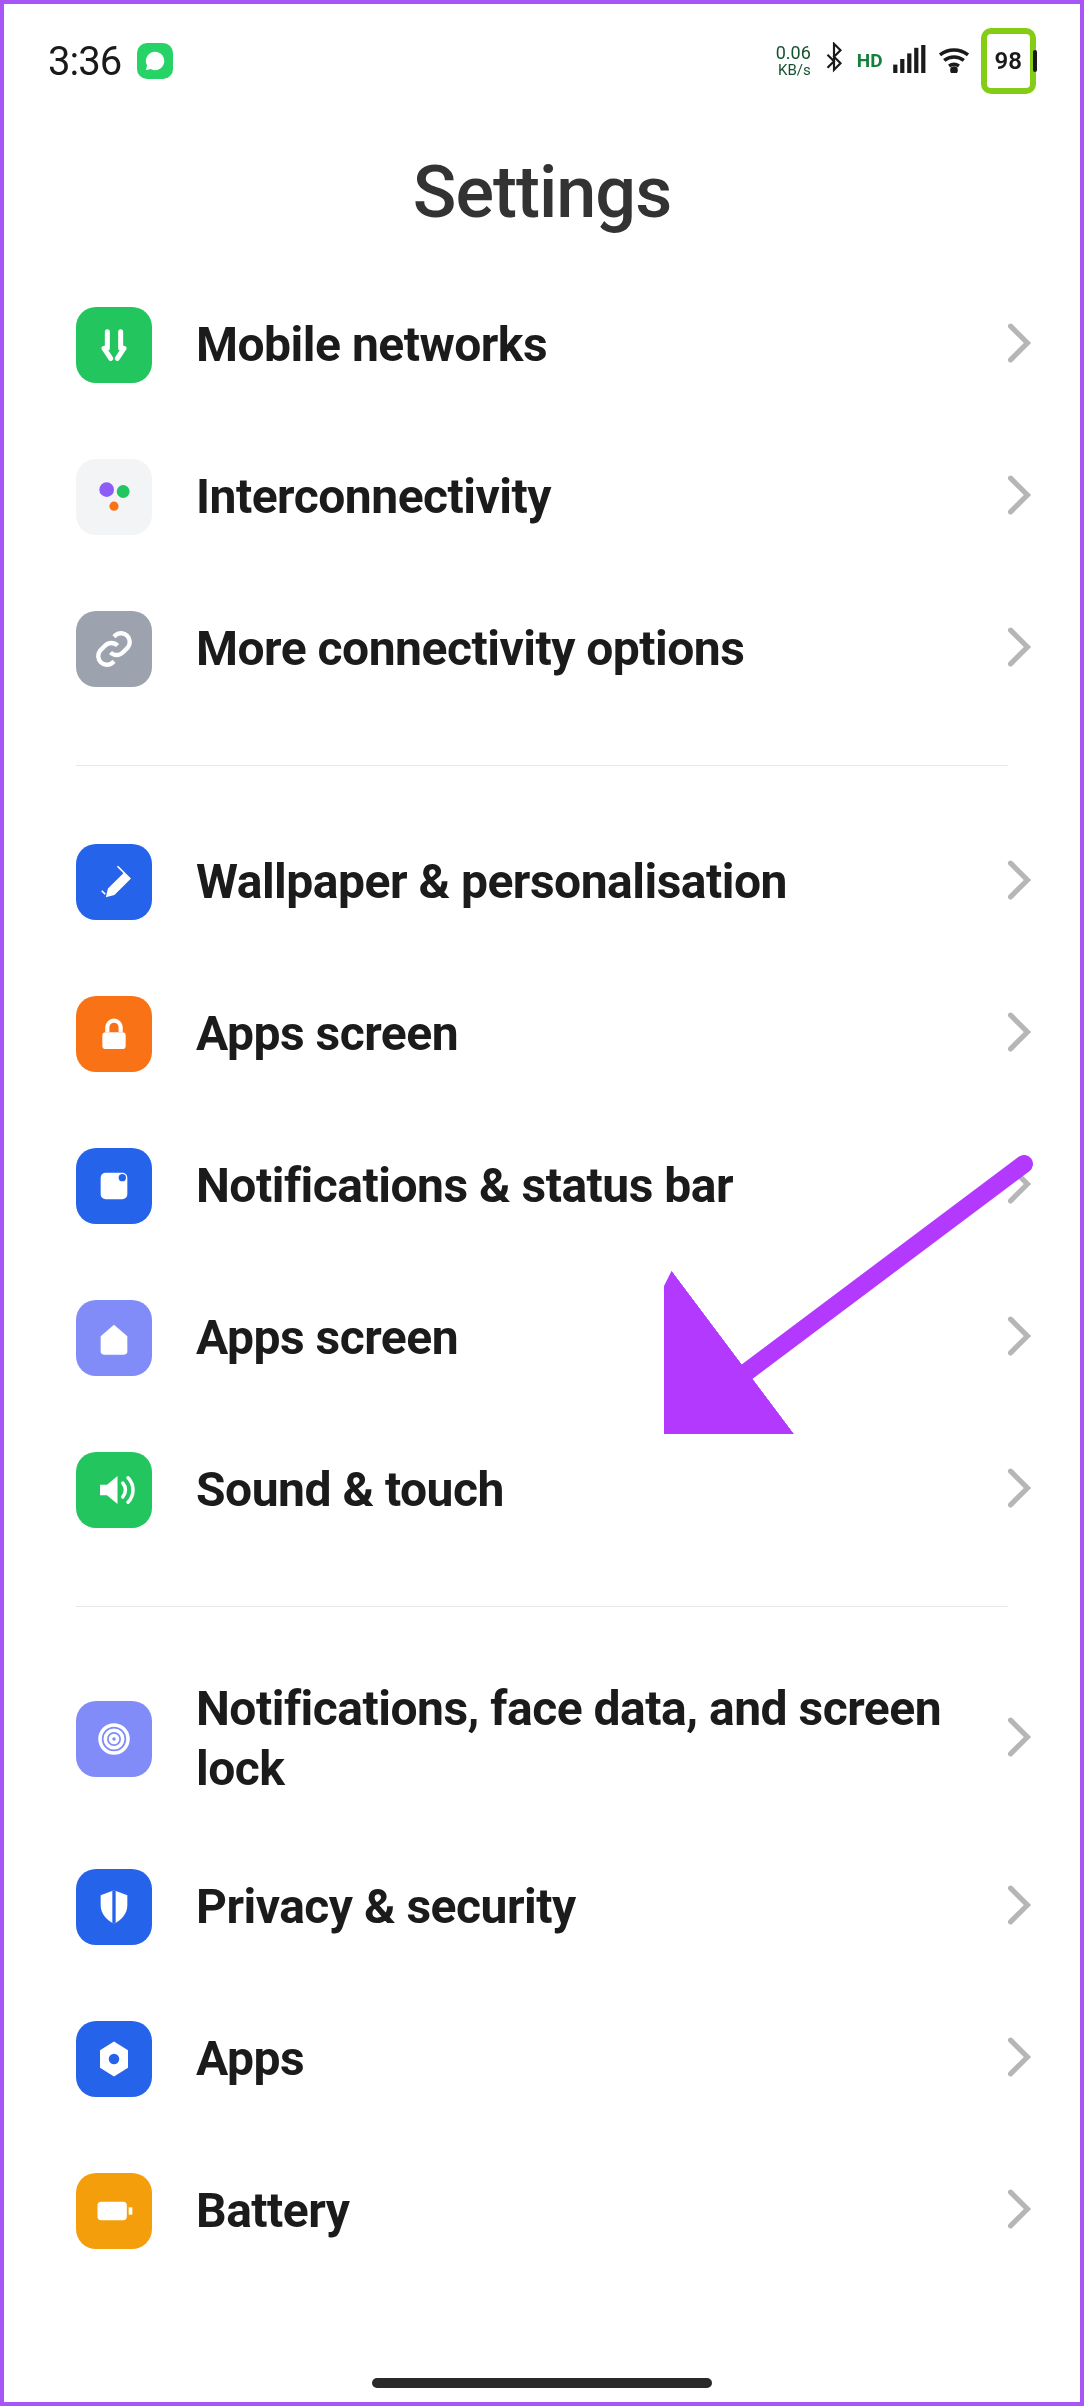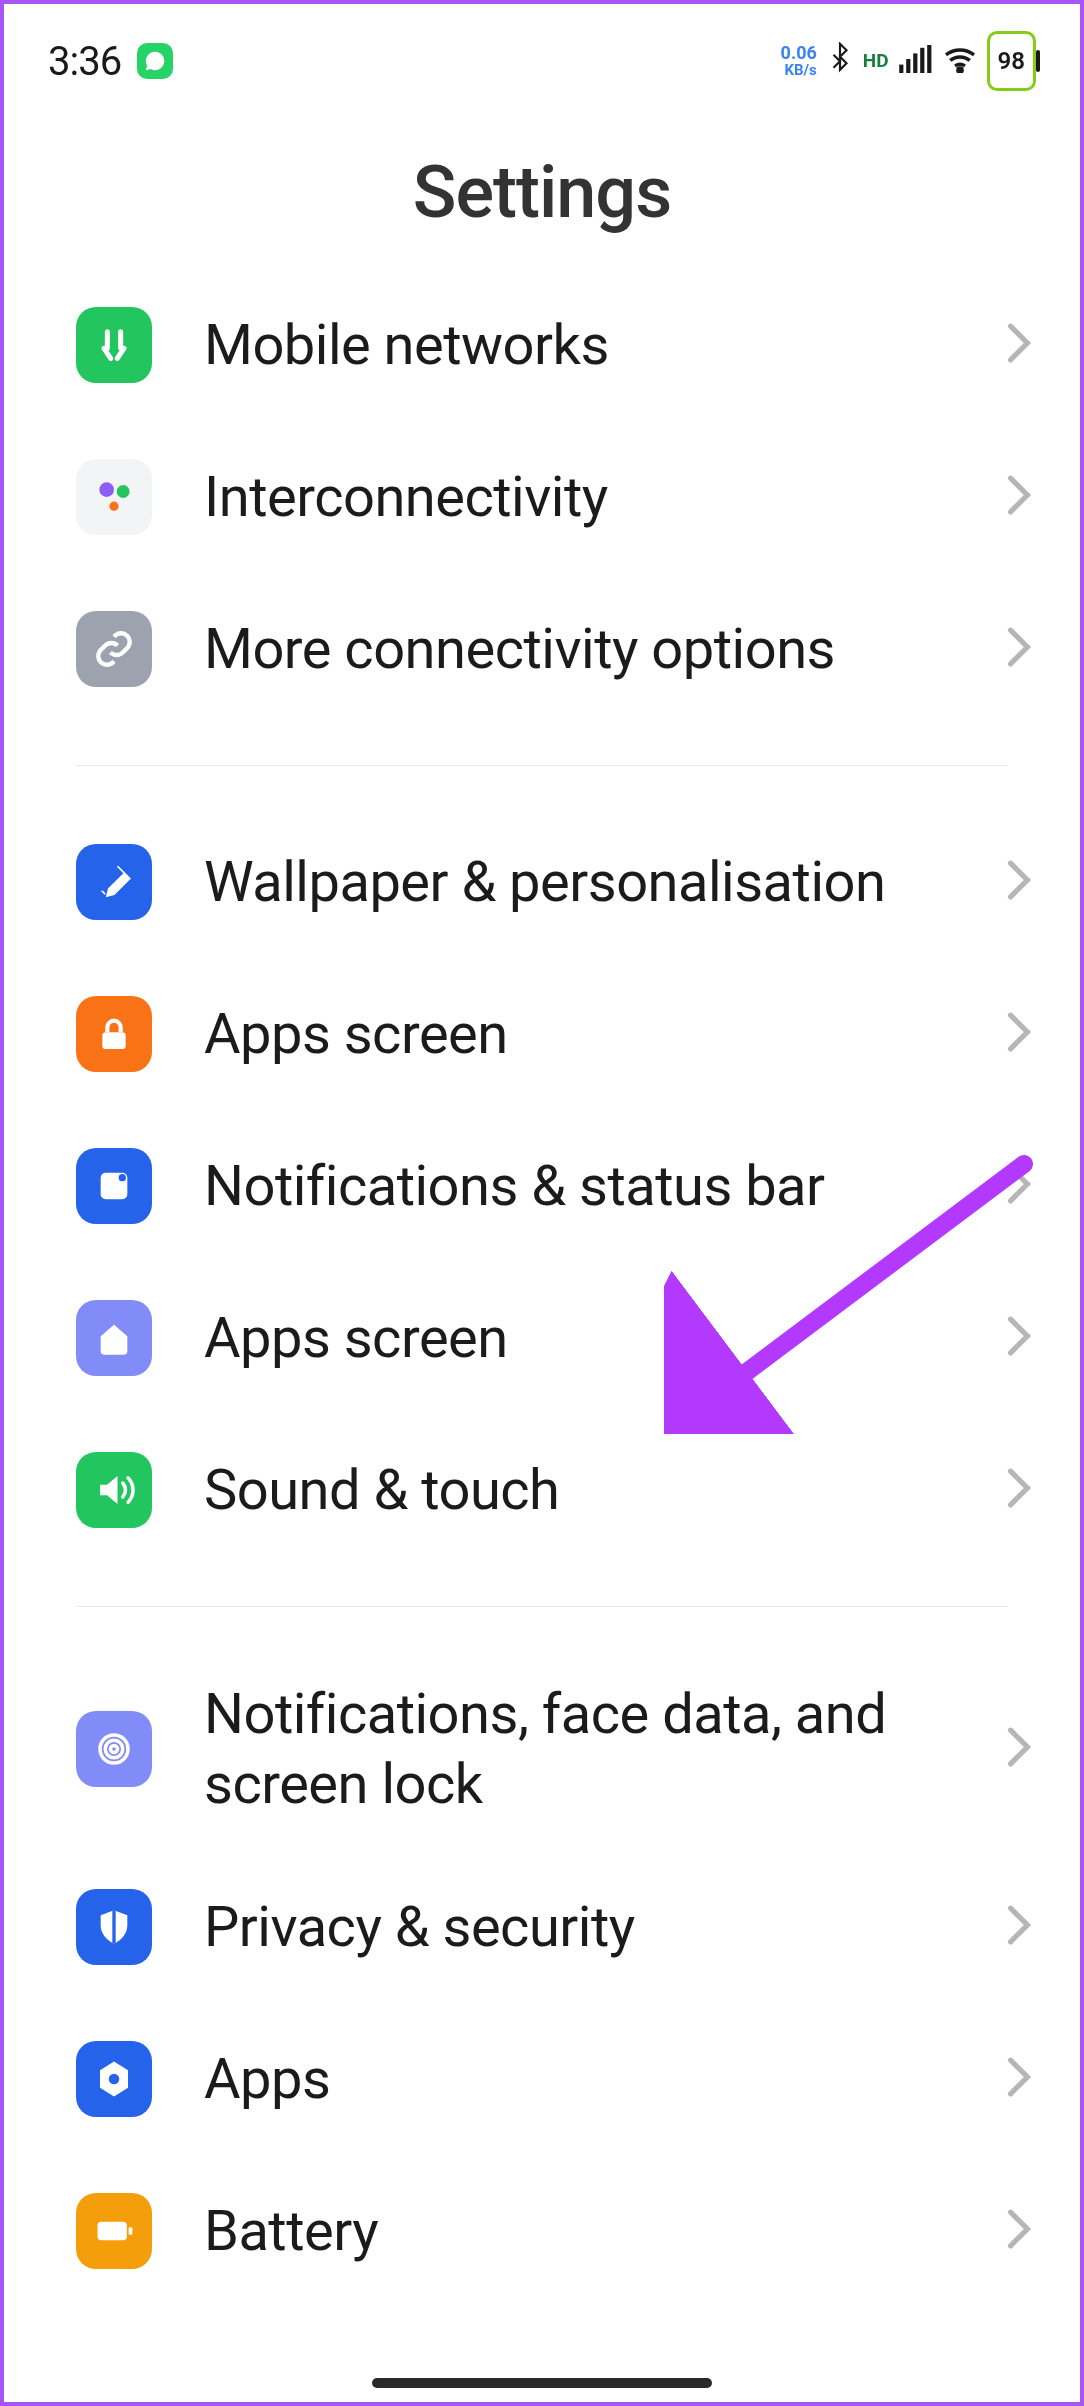--- a/index.html
+++ b/index.html
@@ -19,26 +19,26 @@
     padding: 24px 44px 10px 44px;
     height: 100px;
   }
   .status-left { display: flex; align-items: center; gap: 16px; }
   .status-time { font-size: 40px; font-weight: 400; color: #1a1a1a; letter-spacing: -1px; text-align: right; }
   .whatsapp-badge {
     width: 36px; height: 36px; border-radius: 10px;
     background: #25d366; display: flex; align-items: center; justify-content: center;
   }
   .status-right { display: flex; align-items: center; gap: 10px; }
-  .net-speed { text-align: right; line-height: 0.9; font-size: 18px; color: #3b82f6; font-weight: 700;}
+  .net-speed { text-align: right; line-height: 0.9; font-size: 18px; color: #14532d; font-weight: 400;}
   .net-speed .u { font-size: 15px; }
   .bt-icon, .hd-label, .signal-icon, .wifi-icon { color: #15803d; }
   .hd-label { font-size: 19px; font-weight: 700; line-height: 0.9; }
   .battery-pill {
-    border: 3px solid #84cc16; border-radius: 10px;
+    border: 6px solid #84cc16; border-radius: 10px;
     padding: 13px 8px; font-size: 24px; font-weight: 600; color: #1a1a1a;
     position: relative;
   }
   .battery-pill::after {
     content: ""; position: absolute; right: -7px; top: 30%;
     width: 4px; height: 40%; background: #1a1a1a; border-radius: 2px;
   }
   
   .page-title {
     text-align: center;
@@ -56,26 +56,25 @@
     gap: 44px;
     min-height: 152px;
   }
   .row .icon-holder {
     width: 76px; height: 76px; border-radius: 20px;
     display: flex; align-items: center; justify-content: center;
     flex-shrink: 0;
   }
   .row .label {
     flex: 1;
-    font-size: 56px;
-    font-weight: 400;
+    font-size: 48px;
+    font-weight: 700;
     color: #1b1b1b;
     letter-spacing: -0.5px;
     line-height: 1.25;
-    margin-left: 8px;
   }
   .row .chev { flex-shrink: 0; color: #b6b6b6; }
   .divider {
     height: 1px; background: #e8e8e8;
     margin: 40px 72px;
   }
   
   .home-indicator {
     position: absolute; bottom: 14px; left: 50%;
     transform: translateX(-50%);

